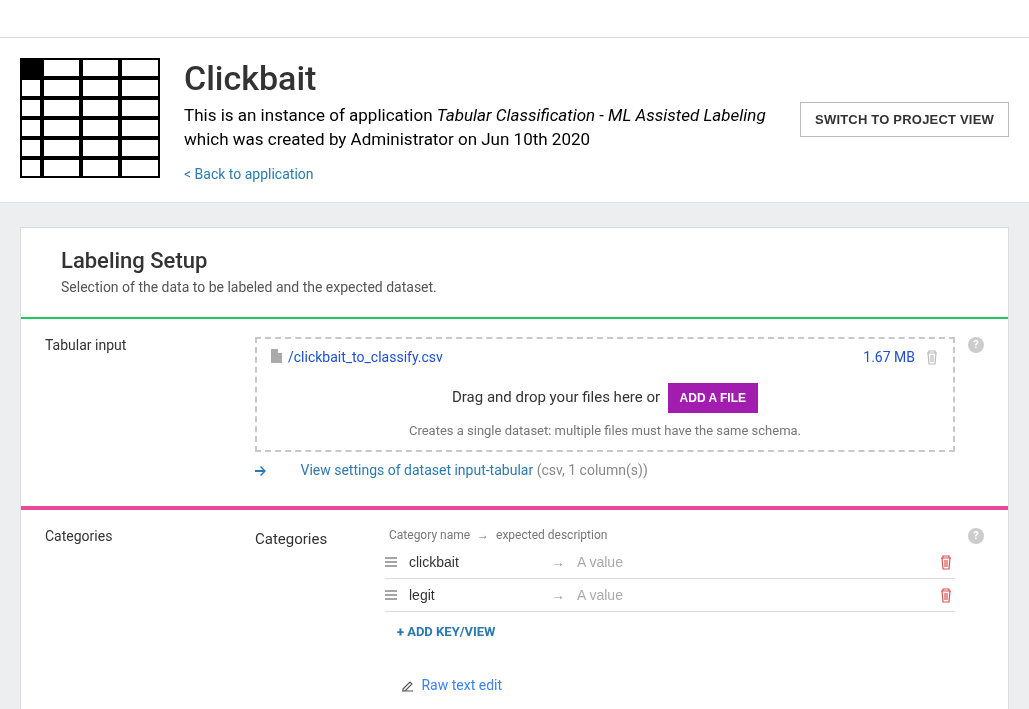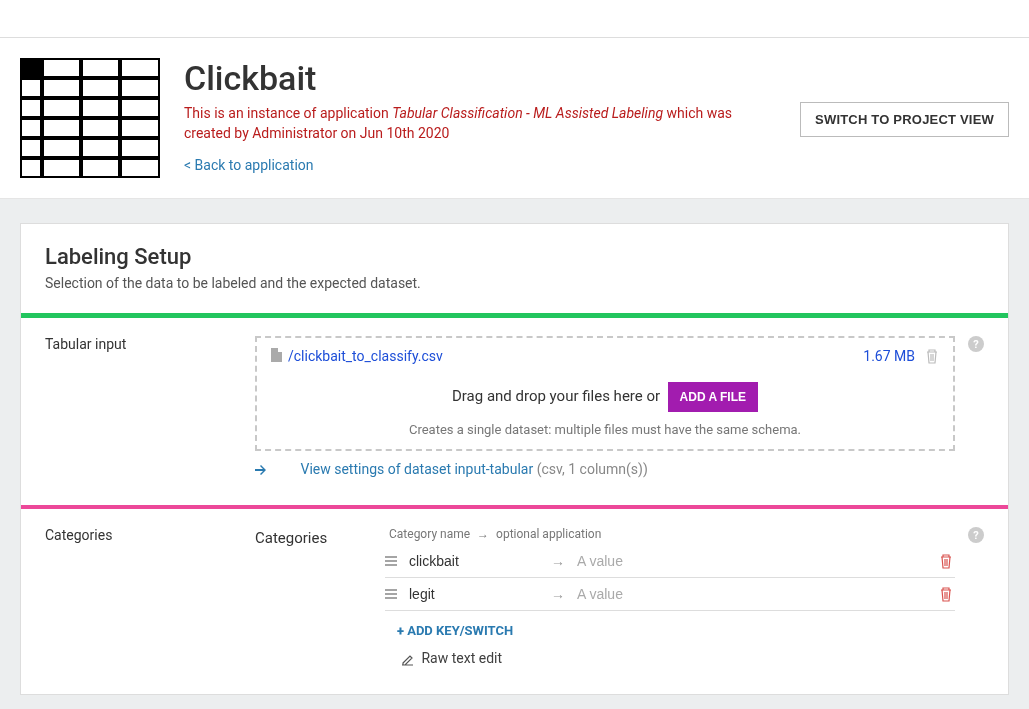--- a/index.html
+++ b/index.html
@@ -29,22 +29,22 @@
   .header-text {
     flex: 1;
   }
   .page-title {
     font-size: 34px;
     font-weight: 500;
     color: #333;
     margin-bottom: 6px;
   }
   .subtitle {
-    font-size: 14px;
-    color: #b91c1c;
+    font-size: 17px;
+    color: #000000;
     line-height: 1.4;
   }
   .subtitle em { font-style: italic; }
   .back-link {
     display: inline-block;
     margin-top: 14px;
     color: #2a7ab0;
     font-size: 14px;
     text-decoration: none;
     text-align: right;
@@ -63,22 +63,22 @@
   }
   .body-area {
     background: #eceeef;
     padding: 24px 20px 20px 20px;
   }
   .panel {
     background: #fff;
     border: 1px solid #ddd;
   }
   .panel-head {
-    padding: 20px 24px 22px 24px;
-    border-bottom: 5px solid #22c55e;
+    padding: 20px 24px 22px 40px;
+    border-bottom: 2px solid #22c55e;
   }
   .panel-title {
     font-size: 22px;
     font-weight: 500;
     color: #333;
     margin-bottom: 6px;
   }
   .panel-sub {
     color: #555;
     font-size: 14px;
@@ -211,24 +211,25 @@
   .kv-val::placeholder, .kv-key::placeholder { color: #aaa; }
   .kv-del { color: #d9534f; cursor: pointer; width:16px; }
   .add-kv {
     color: #2a7ab0;
     font-weight: 700;
     font-size: 13px;
     padding: 12px 0 8px 12px;
     cursor: pointer;
   }
   .raw-edit {
-    color: #404040;
+    color: #3b82f6;
     font-size: 14px;
     padding: 4px 0 0 16px;
     cursor: pointer;
+    margin-top: 26px;
   }
   .file-icon {
     width: 11px; height: 14px; display: inline-block; margin-right: 6px;
   }
   svg { display: block; }
 </style>
 </head>
 <body>
 
 <div class="topbar"></div>
@@ -306,21 +307,21 @@
 
     <div class="section">
       <div class="section-label">Categories</div>
       <div class="section-body">
         <div class="cat-block">
           <div class="cat-sub-label" style="min-width:90px;padding-top:2px;">Categories</div>
           <div class="cat-block-right">
             <div class="cat-header-hint">
               <span>Category name</span>
               <span style="margin:0 4px;">→</span>
-              <span>optional application</span>
+              <span>expected description</span>
             </div>
 
             <div class="kv-row">
               <span class="drag-handle">
                 <svg width="12" height="10" viewBox="0 0 12 10">
                     <path stroke="#888" stroke-width="1.6" d="M0 1h12M0 5h12M0 9h12"></path>
                   </svg>
               </span>
               <input class="kv-key" value="clickbait" style="">
               <span class="kv-arrow">→</span>
@@ -343,21 +344,21 @@
               <input class="kv-val" placeholder="A value" style="">
               <span class="kv-del">
                 <svg width="14" height="16" viewBox="0 0 14 16">
                     <path fill="none" stroke="#d9534f" stroke-width="1.2" d="M2 4h10 M4 4V2h6v2 M3 4l1 11h6l1-11 M6 6v7 M8 6v7"></path>
                   </svg>
               </span>
             </div>
 
             <div class="add-kv">
               <span style="font-weight:900;">+</span>
-              <span>ADD KEY/SWITCH</span>
+              <span>ADD KEY/VIEW</span>
             </div>
             <div class="raw-edit">
               <span style="display:inline-block;vertical-align:middle;margin-right:4px;">
                 <svg width="13" height="13" viewBox="0 0 13 13">
                     <path fill="none" stroke="#555" stroke-width="1.2" d="M1 12h11 M2 10l7-7 2 2-7 7H2v-2z"></path>
                   </svg>
               </span>
               <span>Raw text edit</span>
             </div>
           </div>

